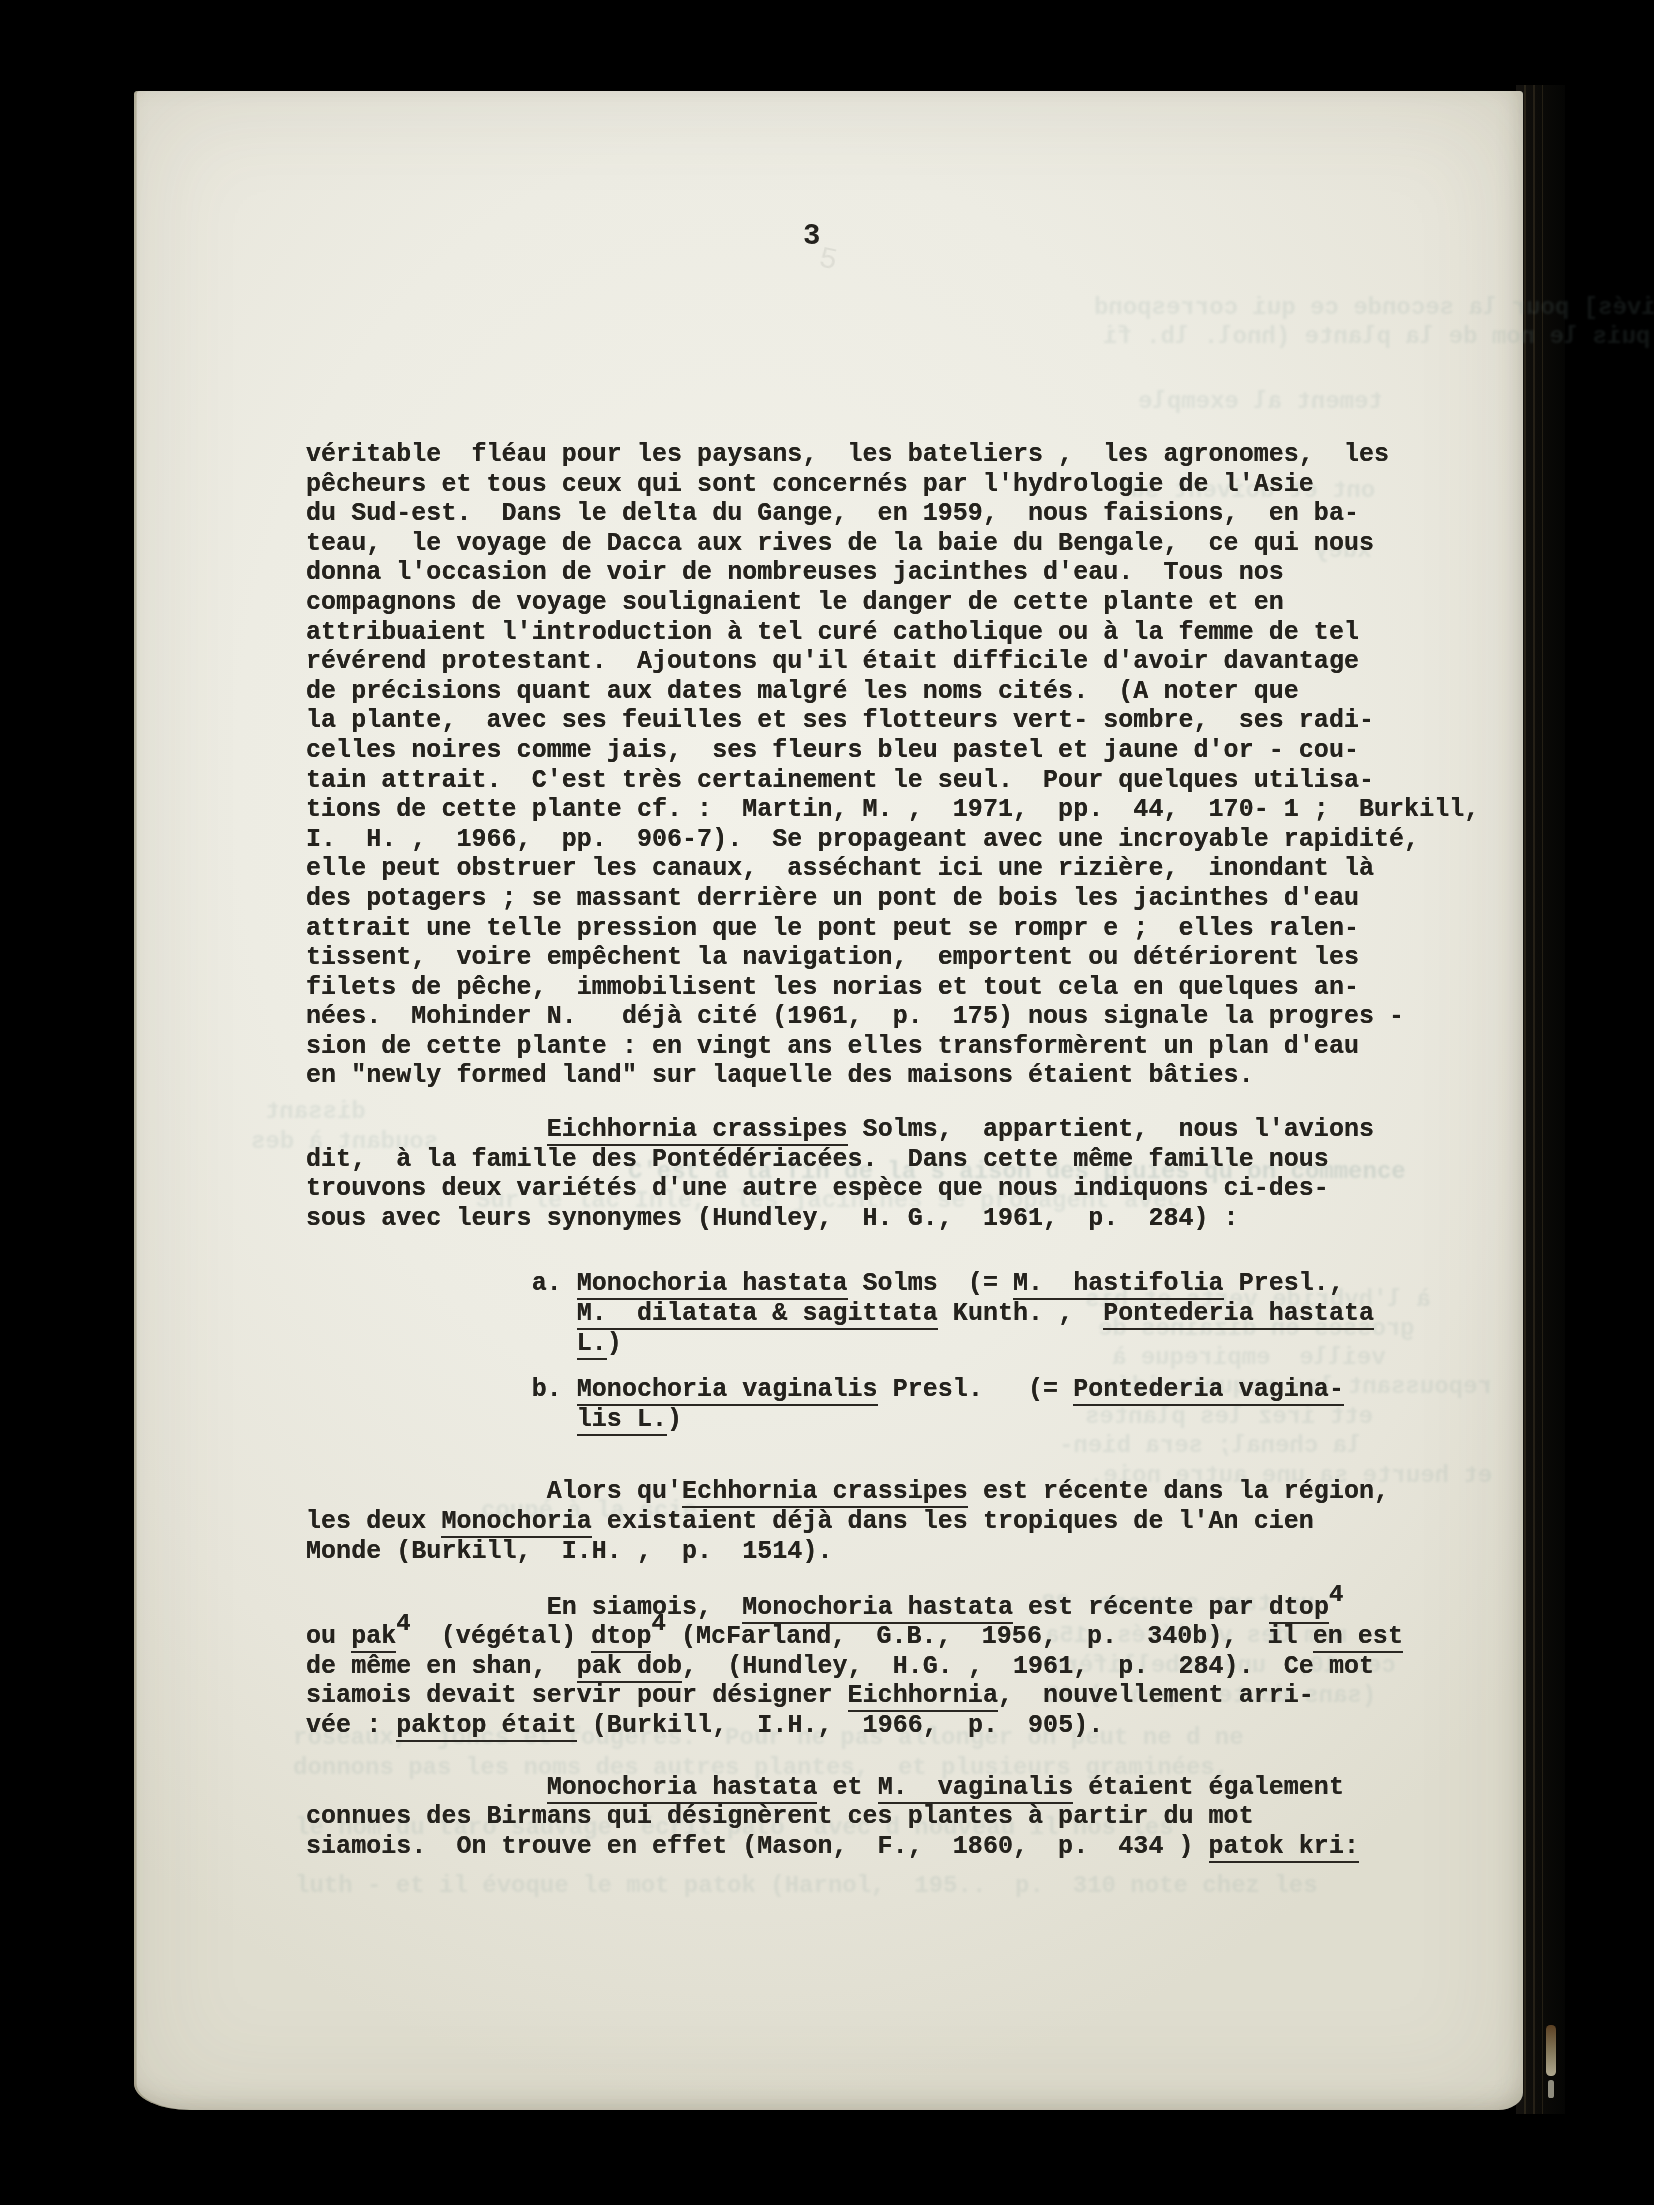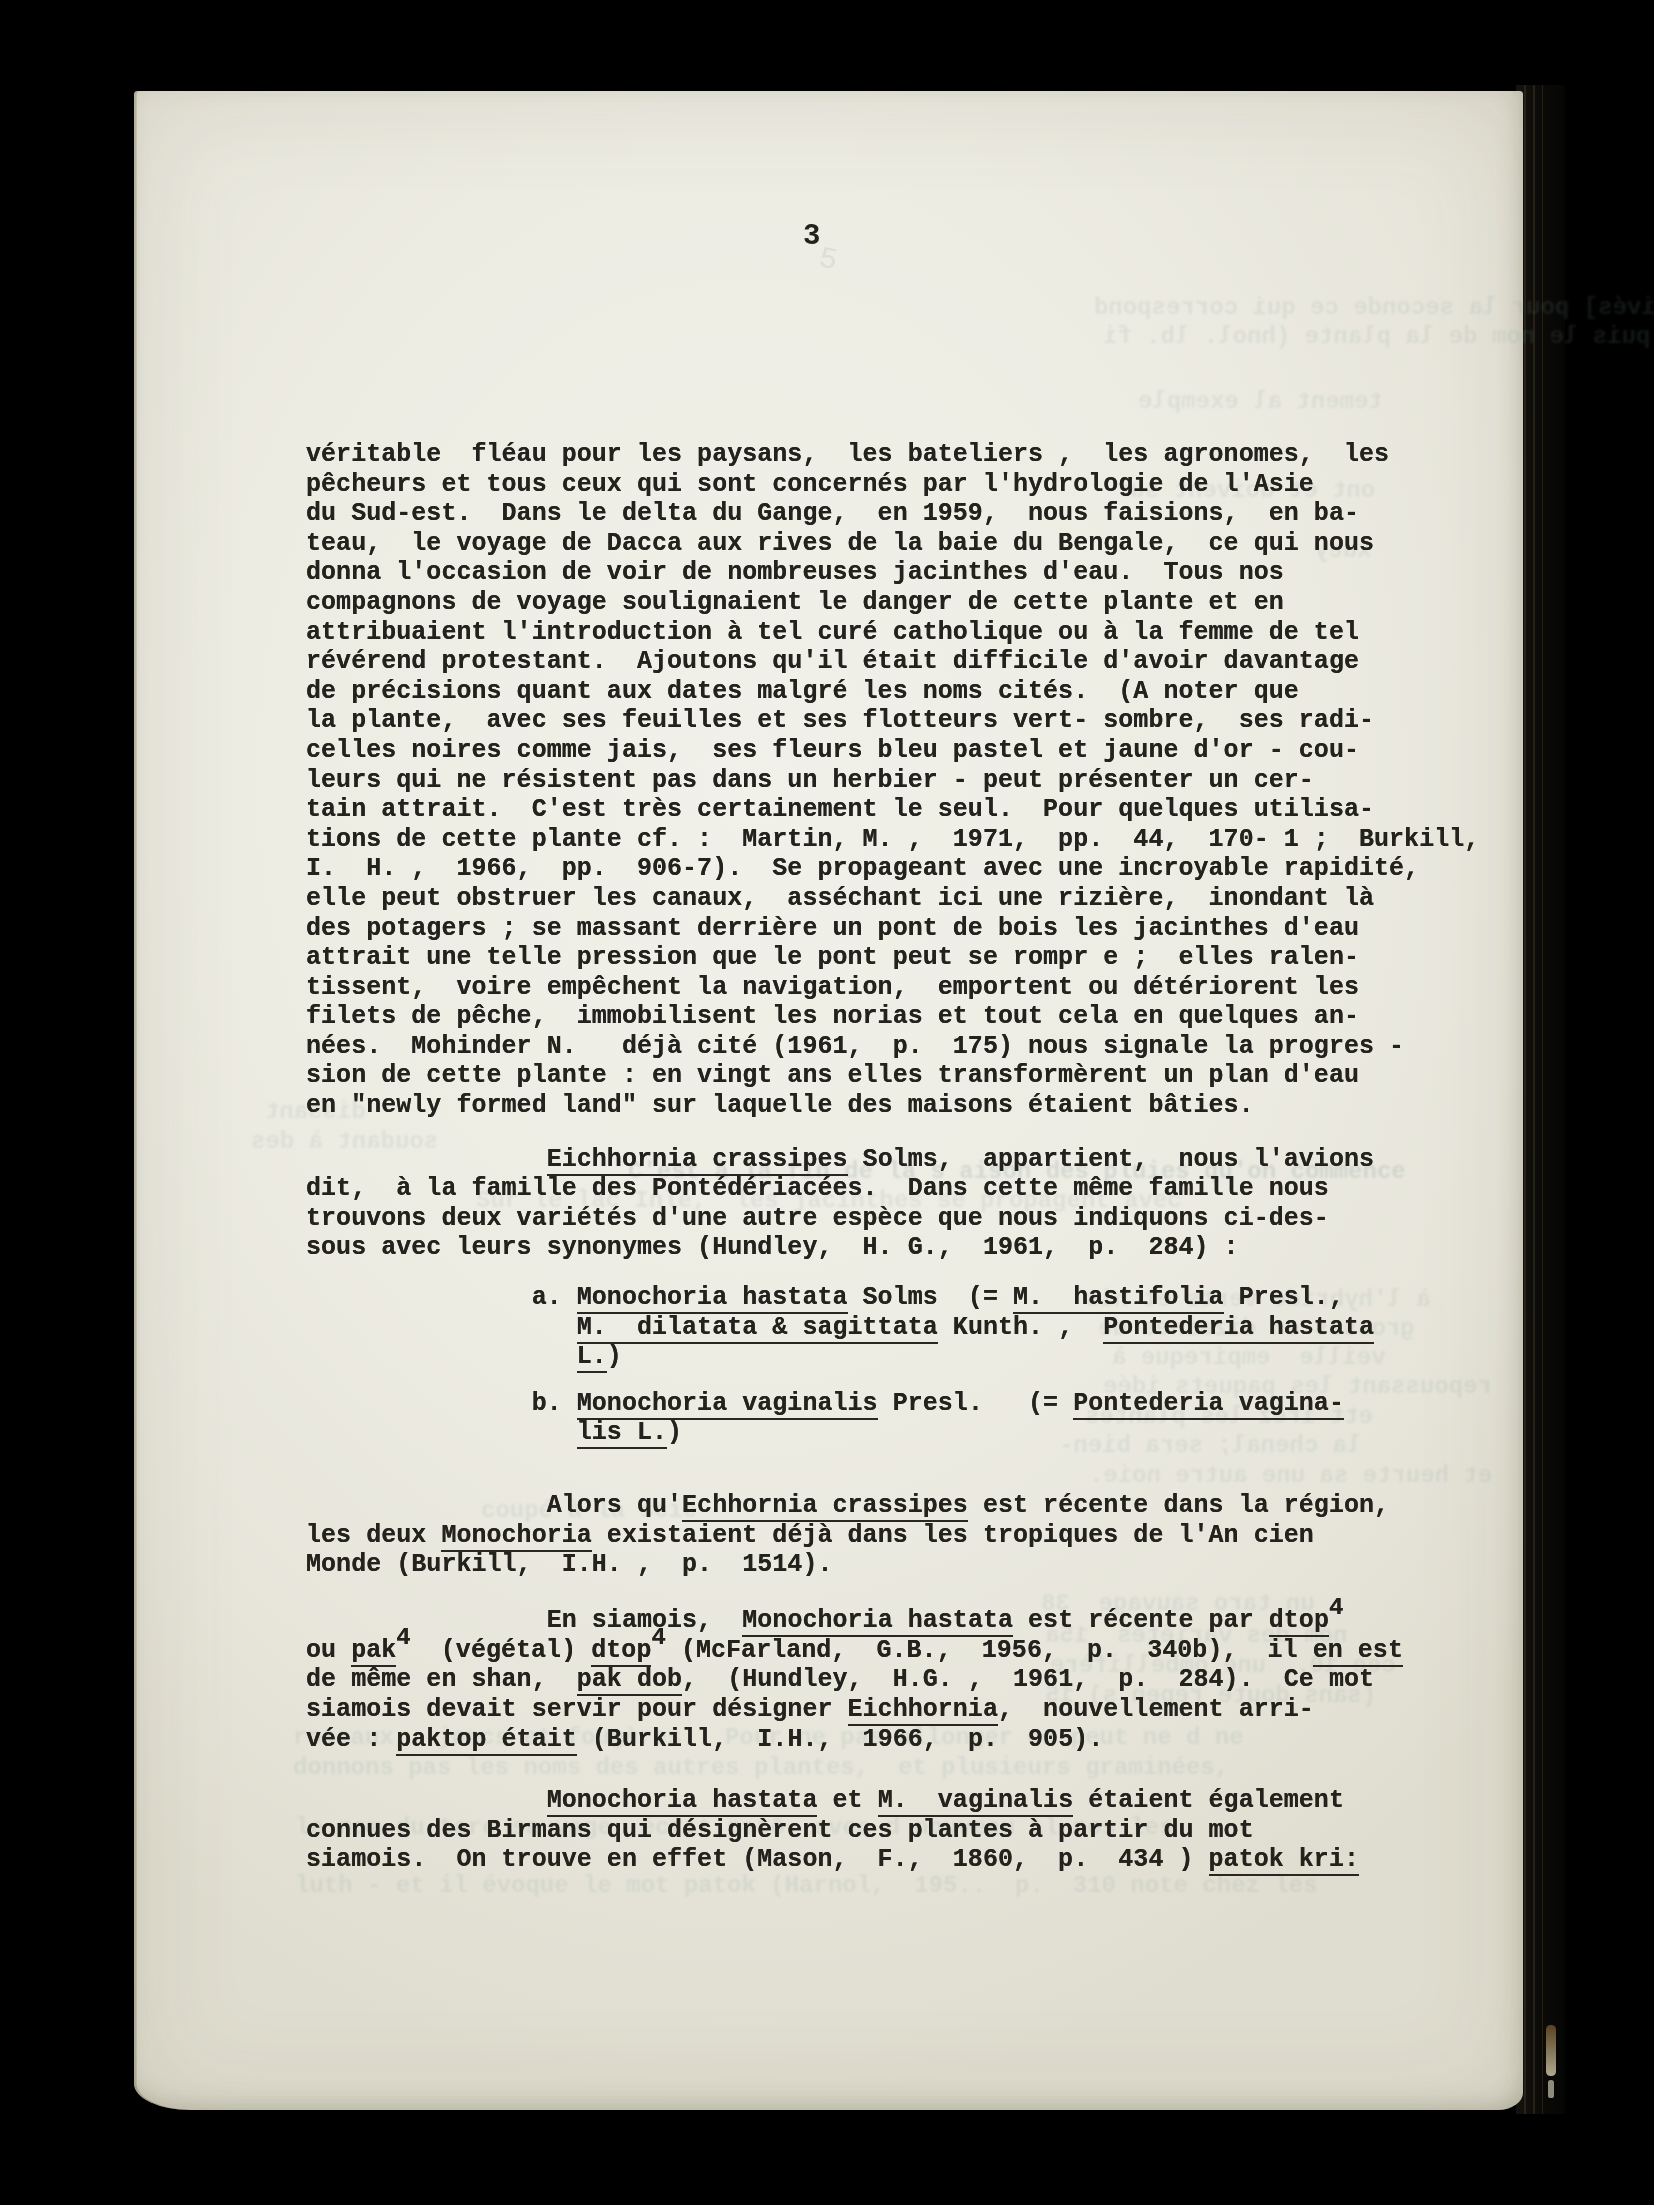--- a/index.html
+++ b/index.html
@@ -27,21 +27,21 @@
   
   .page-number{position:absolute;left:669px;top:129px;font-size:29px;color:#24221d;font-weight:700;}
   .pencil-mark{position:absolute;left:685px;top:152px;font-size:30px;color:#8a8d85;opacity:.16;
     transform:rotate(12deg);filter:blur(0.4px);}
   .text-block{position:absolute;left:172px;top:349px;color:#24221d;font-size:25px;
     font-weight:700;letter-spacing:0.04px;
     text-shadow:0 0 0.6px rgba(36,34,29,.85);}
   .line{white-space:pre;height:29.6px;line-height:29.6px;}
   .u{border-bottom:2.6px solid #2a2722;}
   .s{position:relative;top:-13.2px;font-size:24px;display:inline-block;}
-  .para-p2{margin-top:24px}.para-ia{margin-top:20px}.para-ib{margin-top:17px}
+  .para-p2{margin-top:24px}.para-ia{margin-top:36px}.para-ib{margin-top:17px}
   .para-p3{margin-top:43px}.para-p4{margin-top:26.5px}.para-p5{margin-top:32px}
   
   .ghost{position:absolute;white-space:pre;color:#7f9a97;opacity:.15;font-size:24px;
     font-weight:700;filter:blur(1px);}
   .ghost.m{transform:scaleX(-1);}
   .ghost.strong{opacity:.24;}
 </style>
 </head>
 <body>
 
@@ -89,21 +89,20 @@
         <div class="line"><span>pêcheurs et tous ceux qui sont concernés par l'hydrologie de l'Asie</span></div>
         <div class="line"><span>du Sud-est.  Dans le delta du Gange,  en 1959,  nous faisions,  en ba-</span></div>
         <div class="line"><span>teau,  le voyage de Dacca aux rives de la baie du Bengale,  ce qui nous</span></div>
         <div class="line"><span>donna l'occasion de voir de nombreuses jacinthes d'eau.  Tous nos</span></div>
         <div class="line"><span>compagnons de voyage soulignaient le danger de cette plante et en</span></div>
         <div class="line"><span>attribuaient l'introduction à tel curé catholique ou à la femme de tel</span></div>
         <div class="line"><span>révérend protestant.  Ajoutons qu'il était difficile d'avoir davantage</span></div>
         <div class="line"><span>de précisions quant aux dates malgré les noms cités.  (A noter que</span></div>
         <div class="line"><span>la plante,  avec ses feuilles et ses flotteurs vert- sombre,  ses radi-</span></div>
         <div class="line"><span>celles noires comme jais,  ses fleurs bleu pastel et jaune d'or - cou-</span></div>
-        <div class="line"><span>leurs qui ne résistent pas dans un herbier - peut présenter un cer-</span></div>
         <div class="line"><span>tain attrait.  C'est très certainement le seul.  Pour quelques utilisa-</span></div>
         <div class="line"><span>tions de cette plante cf. :  Martin, M. ,  1971,  pp.  44,  170- 1 ;  Burkill,</span></div>
         <div class="line"><span>I.  H. ,  1966,  pp.  906-7).  Se propageant avec une incroyable rapidité,</span></div>
         <div class="line"><span>elle peut obstruer les canaux,  asséchant ici une rizière,  inondant là</span></div>
         <div class="line"><span>des potagers ; se massant derrière un pont de bois les jacinthes d'eau</span></div>
         <div class="line"><span>attrait une telle pression que le pont peut se rompr e ;  elles ralen-</span></div>
         <div class="line"><span>tissent,  voire empêchent la navigation,  emportent ou détériorent les</span></div>
         <div class="line"><span>filets de pêche,  immobilisent les norias et tout cela en quelques an-</span></div>
         <div class="line"><span>nées.  Mohinder N.   déjà cité (1961,  p.  175) nous signale la progres -</span></div>
         <div class="line"><span>sion de cette plante : en vingt ans elles transformèrent un plan d'eau</span></div>

